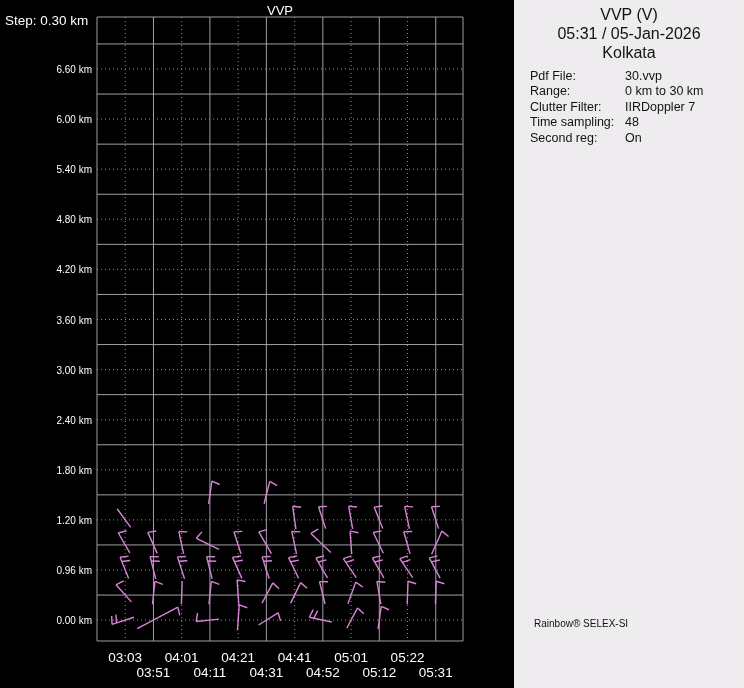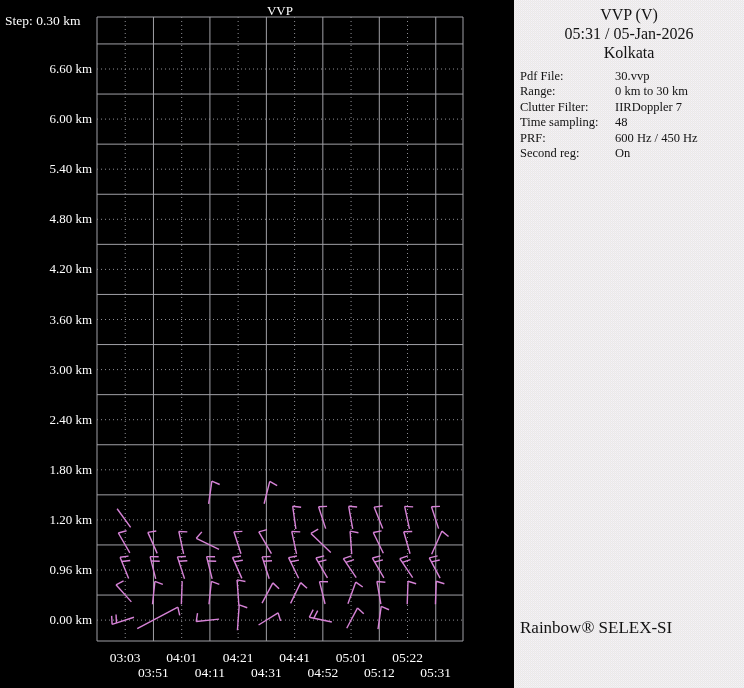--- a/index.html
+++ b/index.html
@@ -1,51 +1,51 @@
 <!DOCTYPE html>
 <html><head>
 <meta charset="utf-8">
 <style>
   html,body{margin:0;padding:0;background:#000;}
   #stage{
     position:relative; width:744px; height:688px; overflow:hidden;
     background:#000;
-    font-family:Liberation Serif, serif;
+    font-family:Liberation Sans, sans-serif;
     -webkit-font-smoothing:antialiased;
   }
   #plot-svg{position:absolute;left:0;top:0;}
   .plot-title{
     position:absolute; left:97px; top:3px; width:366px; text-align:center;
     color:#fff; font-size:13px;
   }
   .step-label{
     position:absolute; left:5px; top:13px; color:#fff; font-size:13.5px;
   }
   .y-tick{
-    position:absolute; right:652px;  color:#fff; font-size:13px;
+    position:absolute; right:652px;  color:#fff; font-size:10px;
     white-space:nowrap; transform:translateY(-50%);
   }
   .x-tick{
     position:absolute; color:#fff; font-size:13.5px; white-space:nowrap;
     transform:translateX(-50%);
   }
   .panel{
     position:absolute; left:514px; top:0; width:230px; height:688px;
     background-color:#ececec;
     background-image:conic-gradient(#f6f3f5 0 25%, #e8e7ec 0 50%, #f1f0ec 0 75%, #eae7ea 0);
     background-size:2px 2px;
     color:#121212;
   }
   .panel-head{ margin-top:5px; text-align:center; font-size:16px; line-height:19px; }
-  .panel-fields{ margin-top:7px; padding-left:6px; font-size:12.5px; line-height:15.4px; }
+  .panel-fields{ margin-top:7px; padding-left:16px; font-size:12.5px; line-height:15.4px; }
   .field-row{ display:flex; }
   .field-label{ width:95px; flex:0 0 95px; white-space:nowrap; }
   .field-value{ white-space:nowrap; }
   .panel-footer{
-    position:absolute; left:6px; top:618px; font-size:17px;
+    position:absolute; left:20px; top:618px; font-size:10px;
   }
 </style>
 </head>
 <body>
 
 <div id="stage">
 
   <svg id="plot-svg" width="744" height="688">
       <line x1="97" y1="17" x2="463" y2="17" stroke="#a0a0a6" stroke-width="1"></line>
       <line x1="97" y1="641" x2="463" y2="641" stroke="#a0a0a6" stroke-width="1"></line>
@@ -362,24 +362,20 @@
         </div>
         <div class="field-row">
           <span class="field-label">Clutter Filter:</span>
           <span class="field-value">IIRDoppler 7</span>
         </div>
         <div class="field-row">
           <span class="field-label">Time sampling:</span>
           <span class="field-value">48</span>
         </div>
         <div class="field-row">
-          <span class="field-label">PRF:</span>
-          <span class="field-value">600 Hz / 450 Hz</span>
-        </div>
-        <div class="field-row">
           <span class="field-label">Second reg:</span>
           <span class="field-value">On</span>
         </div>
       </div>
     <div class="panel-footer">Rainbow® SELEX-SI</div>
   </div>
 
 </div>
 
 </body></html>

